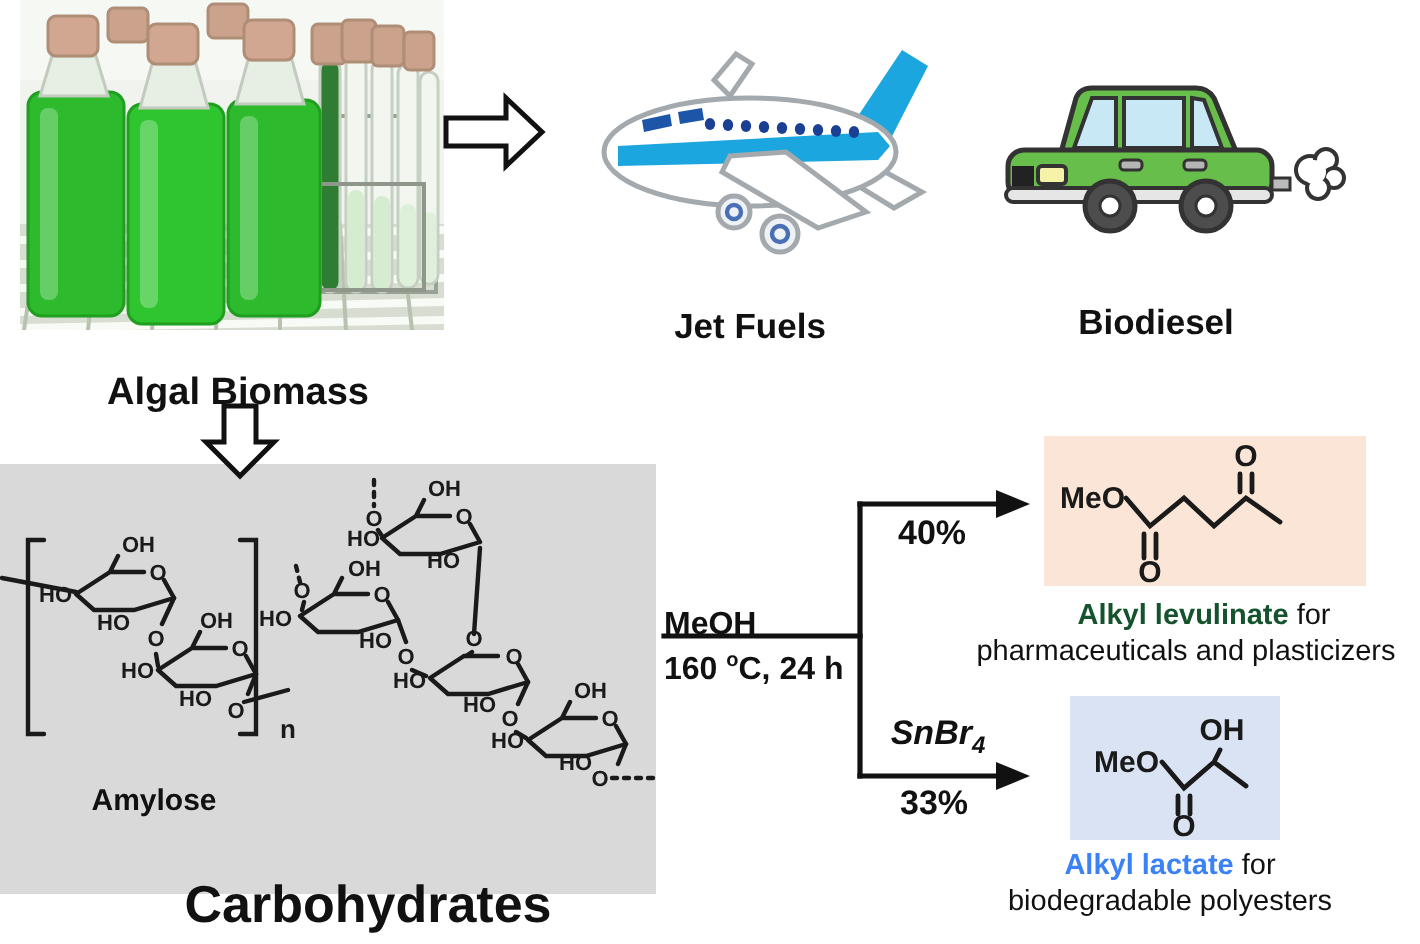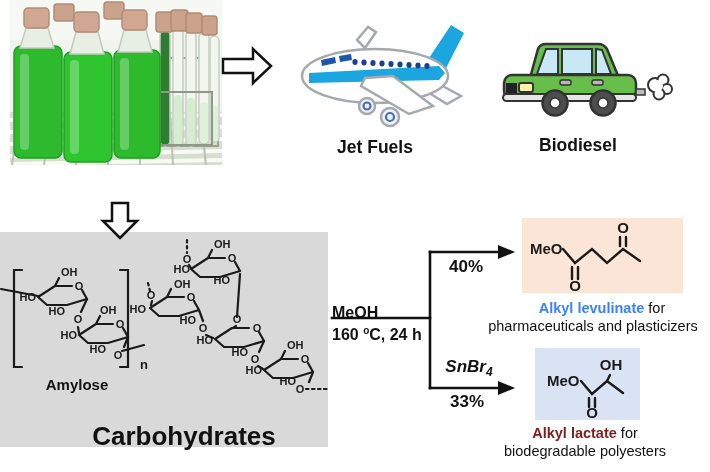--- a/index.html
+++ b/index.html
@@ -1,19 +1,19 @@
 <!DOCTYPE html>
 <html><head>
 <meta charset="utf-8">
 <style>
   html,body{margin:0;padding:0;background:#fff;}
   #canvas{position:relative;width:710px;height:472px;background:#fff;overflow:hidden;
           font-family:"Liberation Sans",sans-serif;color:#111;}
   .abs{position:absolute;}
-  .lbl{font-weight:bold;text-align:center;color:#111;}
+  .lbl{font-weight:bold;text-align:center;color:#111;margin-top:16px;}
   svg text{font-family:"Liberation Sans",sans-serif;}
   .cat{font-weight:bold;font-style:italic;font-size:17px;text-align:center;}
   .cat sub{font-size:12px;}
   .yield{font-weight:bold;font-size:17px;text-align:center;}
   .cond{font-weight:bold;font-size:16px;}
   .cond sup{font-size:10px;}
   .cap{font-size:14.5px;text-align:center;line-height:18px;}
   .cap .pname{font-weight:bold;}
   .prodbox{position:absolute;}
 </style>
@@ -71,20 +71,21 @@
       </g>
       <g>
         <rect x="104" y="50" width="46" height="108" rx="7" fill="#2dbb2d" stroke="#1f9e1f" stroke-width="1.5"></rect>
         <polygon points="114,30 136,30 142,52 108,52" fill="#e7eee4" stroke="#c2cbbd" stroke-width="1.5"></polygon>
         <rect x="112" y="10" width="25" height="20" rx="4" fill="#d2a791" stroke="#b08d77" stroke-width="1.5"></rect>
         <rect x="110" y="58" width="9" height="92" rx="4" fill="#ffffff" opacity="0.28"></rect>
       </g>
     </g>
   </svg>
 
+  <div class="abs lbl" style="left:24px;top:170px;width:190px;font-size:19px">Algal Biomass</div>
 
   <svg class="abs" style="left:221px;top:46px" width="54" height="40" viewBox="0 0 54 40">
     <path d="M2,13 L32,13 L32,3 L50,20 L32,37 L32,27 L2,27 Z" fill="#fff" stroke="#111" stroke-width="2.5" stroke-linejoin="miter"></path>
   </svg>
 
   <svg class="abs" style="left:293px;top:20px" width="180" height="110" viewBox="0 0 180 110">
     <polygon points="64,20 75,7 83,12 72,28" fill="#fff" stroke="#a3a9ad" stroke-width="2.5"></polygon>
     <polygon points="132,44 158,5 171,13 151,52" fill="#1ba6df"></polygon>
     <polygon points="135,58 168,76 154,84 128,68" fill="#fff" stroke="#a3a9ad" stroke-width="2.5"></polygon>
     <ellipse cx="82" cy="56" rx="73" ry="27" fill="#fff" stroke="#a3a9ad" stroke-width="2.5"></ellipse>
@@ -238,33 +239,33 @@
   <div class="prodbox" style="left: 522px; top: 218px; width: 161px; height: 75px; background-color: rgb(251, 229, 214);">
     <svg width="161" height="75" viewBox="0 0 161 75">
       <path d="M41,31 L53,45 L70,31 L85,45 L101,31 L118,43 M50,49 L50,61 M56,49 L56,61 M98,28 L98,19 M104,28 L104,19" fill="none" stroke="#1a1a1a" stroke-width="2.4" stroke-linecap="round"></path>
     <text x="8" y="36" text-anchor="start" font-size="15" font-weight="bold" fill="#1a1a1a">MeO</text>
         <text x="101" y="15" text-anchor="middle" font-size="15" font-weight="bold" fill="#1a1a1a">O</text>
         <text x="53" y="73" text-anchor="middle" font-size="15" font-weight="bold" fill="#1a1a1a">O</text>
       </svg>
   </div>
   <div class="abs cap" style="left:477px;top:299px;width:232px">
     <div>
-      <span class="pname" style="color: #3b82f6; margin-left: 18px;">Alkyl levulinate</span><span> for</span>
+      <span class="pname" style="color: #14532d; margin-left: 18px;">Alkyl levulinate</span><span> for</span>
     </div>
     <div>pharmaceuticals and plasticizers</div>
   </div>
 
   <div class="prodbox" style="left: 535px; top: 348px; width: 105px; height: 72px; background-color: rgb(218, 227, 243);">
     <svg width="105" height="72" viewBox="0 0 105 72">
       <path d="M46,33 L57,46 L72,33 L88,45 M72,33 L75,27 M54,50 L54,59 M60,50 L60,59" fill="none" stroke="#1a1a1a" stroke-width="2.4" stroke-linecap="round"></path>
     <text x="76" y="22" text-anchor="middle" font-size="15" font-weight="bold" fill="#1a1a1a">OH</text>
         <text x="12" y="38" text-anchor="start" font-size="15" font-weight="bold" fill="#1a1a1a">MeO</text>
         <text x="57" y="70" text-anchor="middle" font-size="15" font-weight="bold" fill="#1a1a1a">O</text>
       </svg>
   </div>
   <div class="abs cap" style="left:469px;top:424px;width:232px">
     <div>
-      <span class="pname" style="color: #7f1d1d;">Alkyl lactate</span><span> for</span>
+      <span class="pname" style="color: #3b82f6;">Alkyl lactate</span><span> for</span>
     </div>
     <div>biodegradable polyesters</div>
   </div>
 
 </div>
 
 </body></html>

